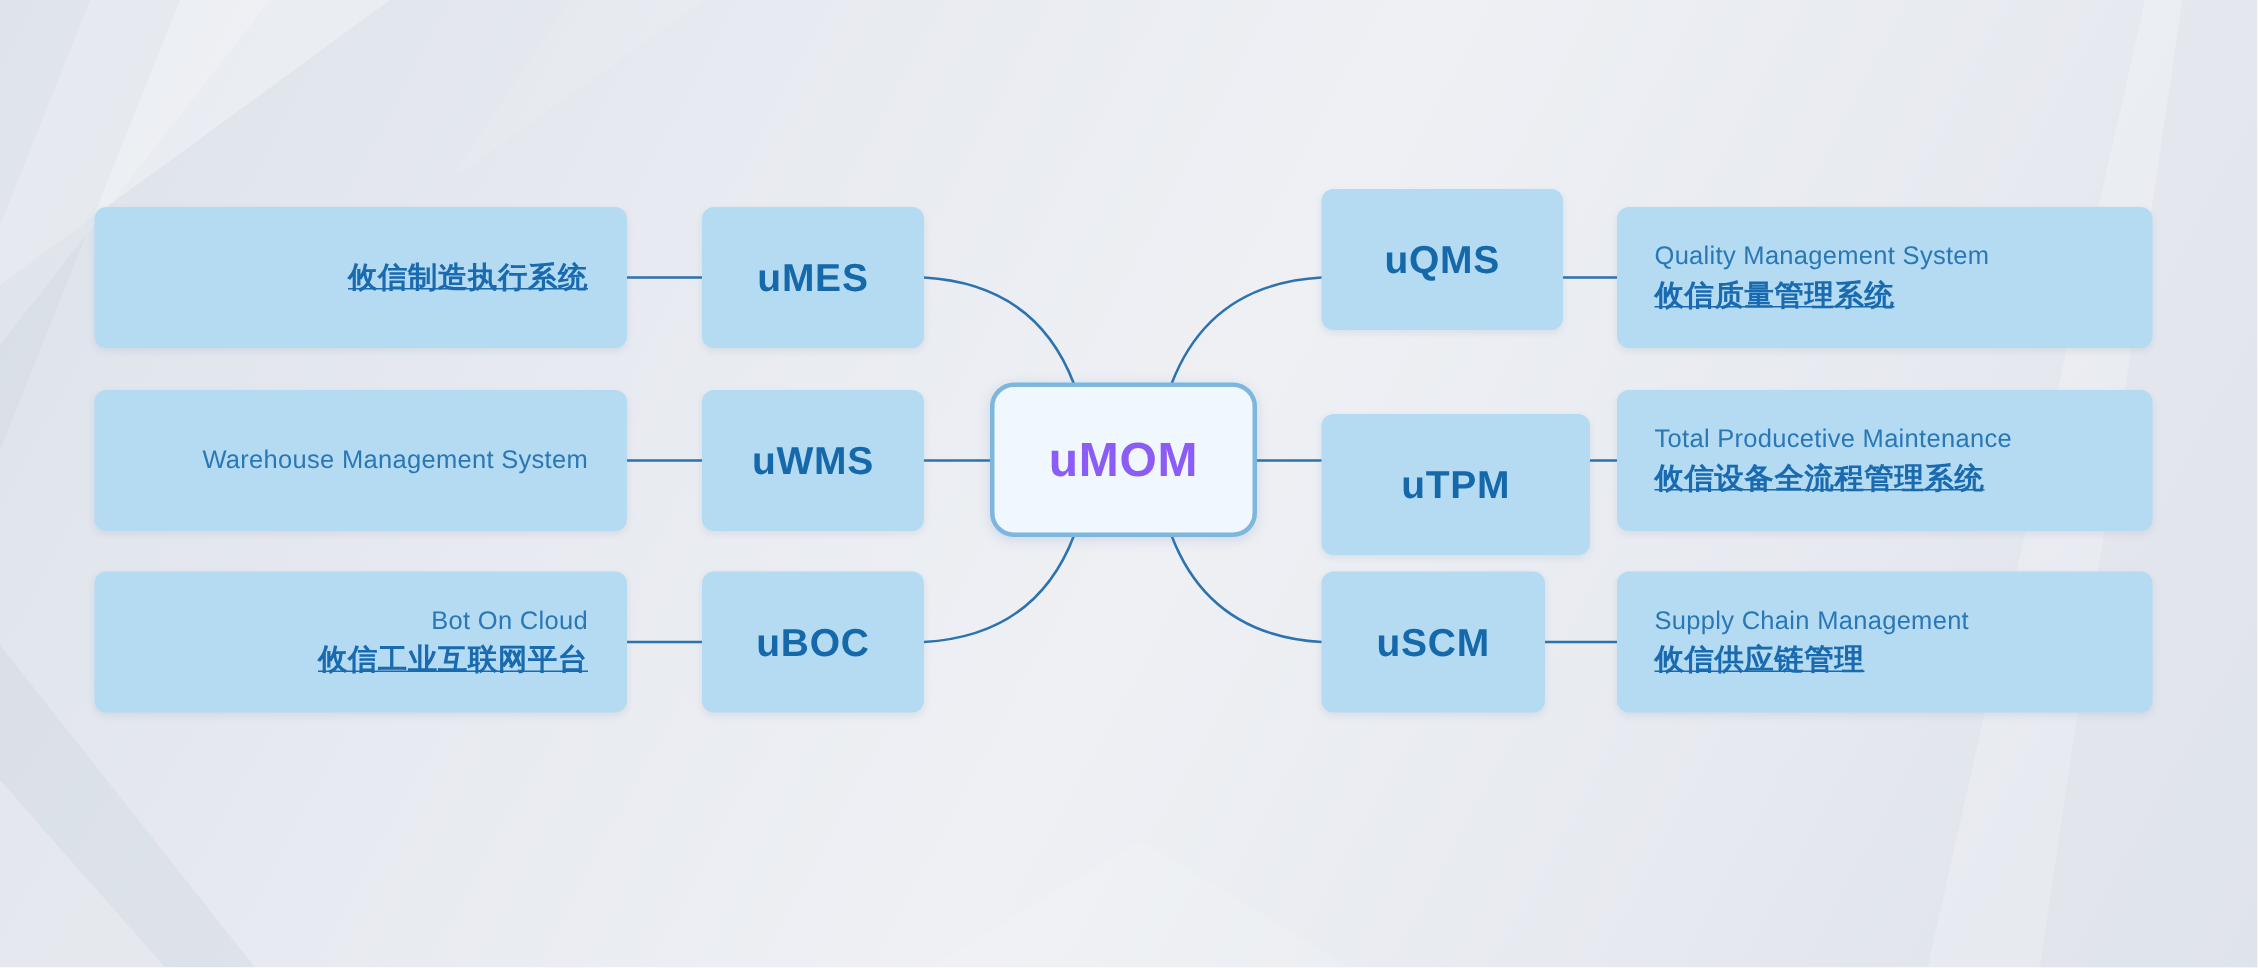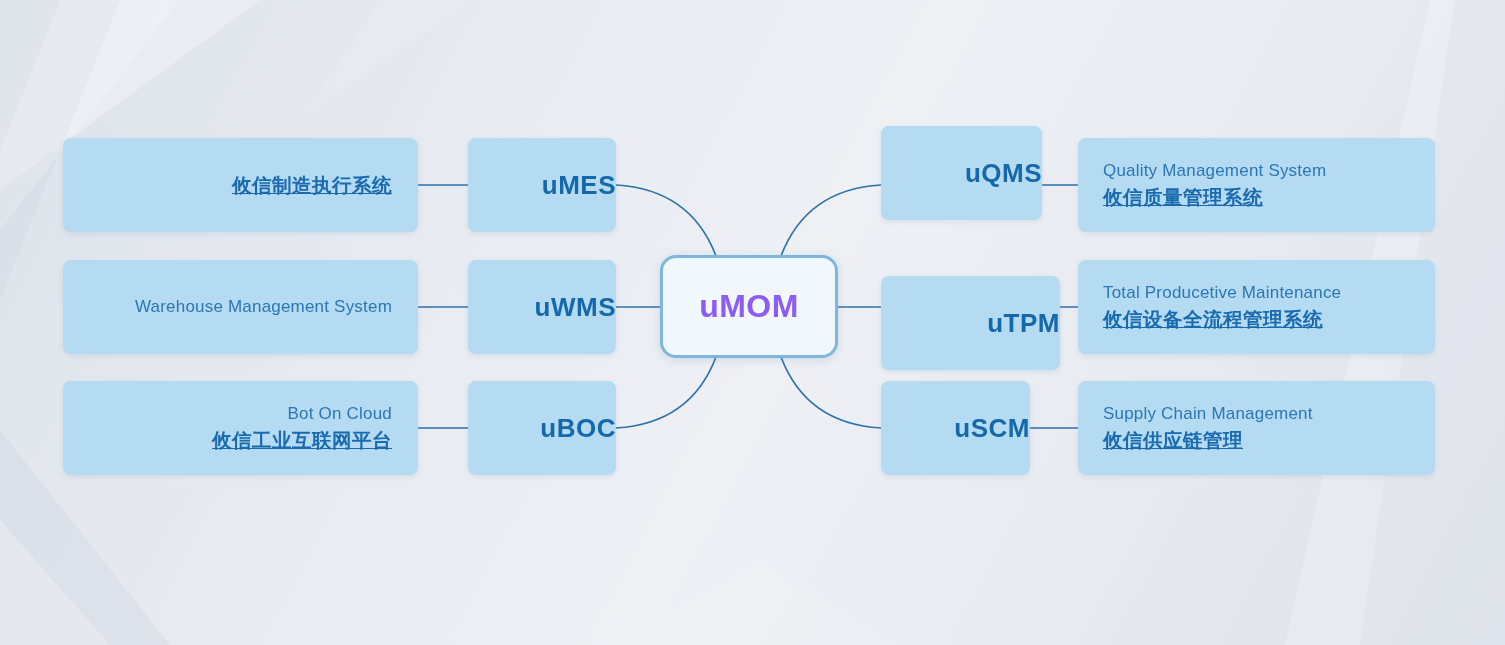--- a/index.html
+++ b/index.html
@@ -51,21 +51,21 @@
     text-decoration: underline;
   }
   .abbr-box {
     position: absolute;
     width: 148px;
     height: 94px;
     background: #b4dbf1;
     border-radius: 8px;
     display: flex;
     align-items: center;
-    justify-content: flex-end;
+    justify-content: center;
     box-shadow: 0 2px 5px rgba(130, 155, 185, 0.18);
   }
   .abbr-label {
     font-size: 26px;
     font-weight: bold;
     color: #1568aa;
     letter-spacing: 0.5px;
   }
   .center-box {
     position: absolute;

